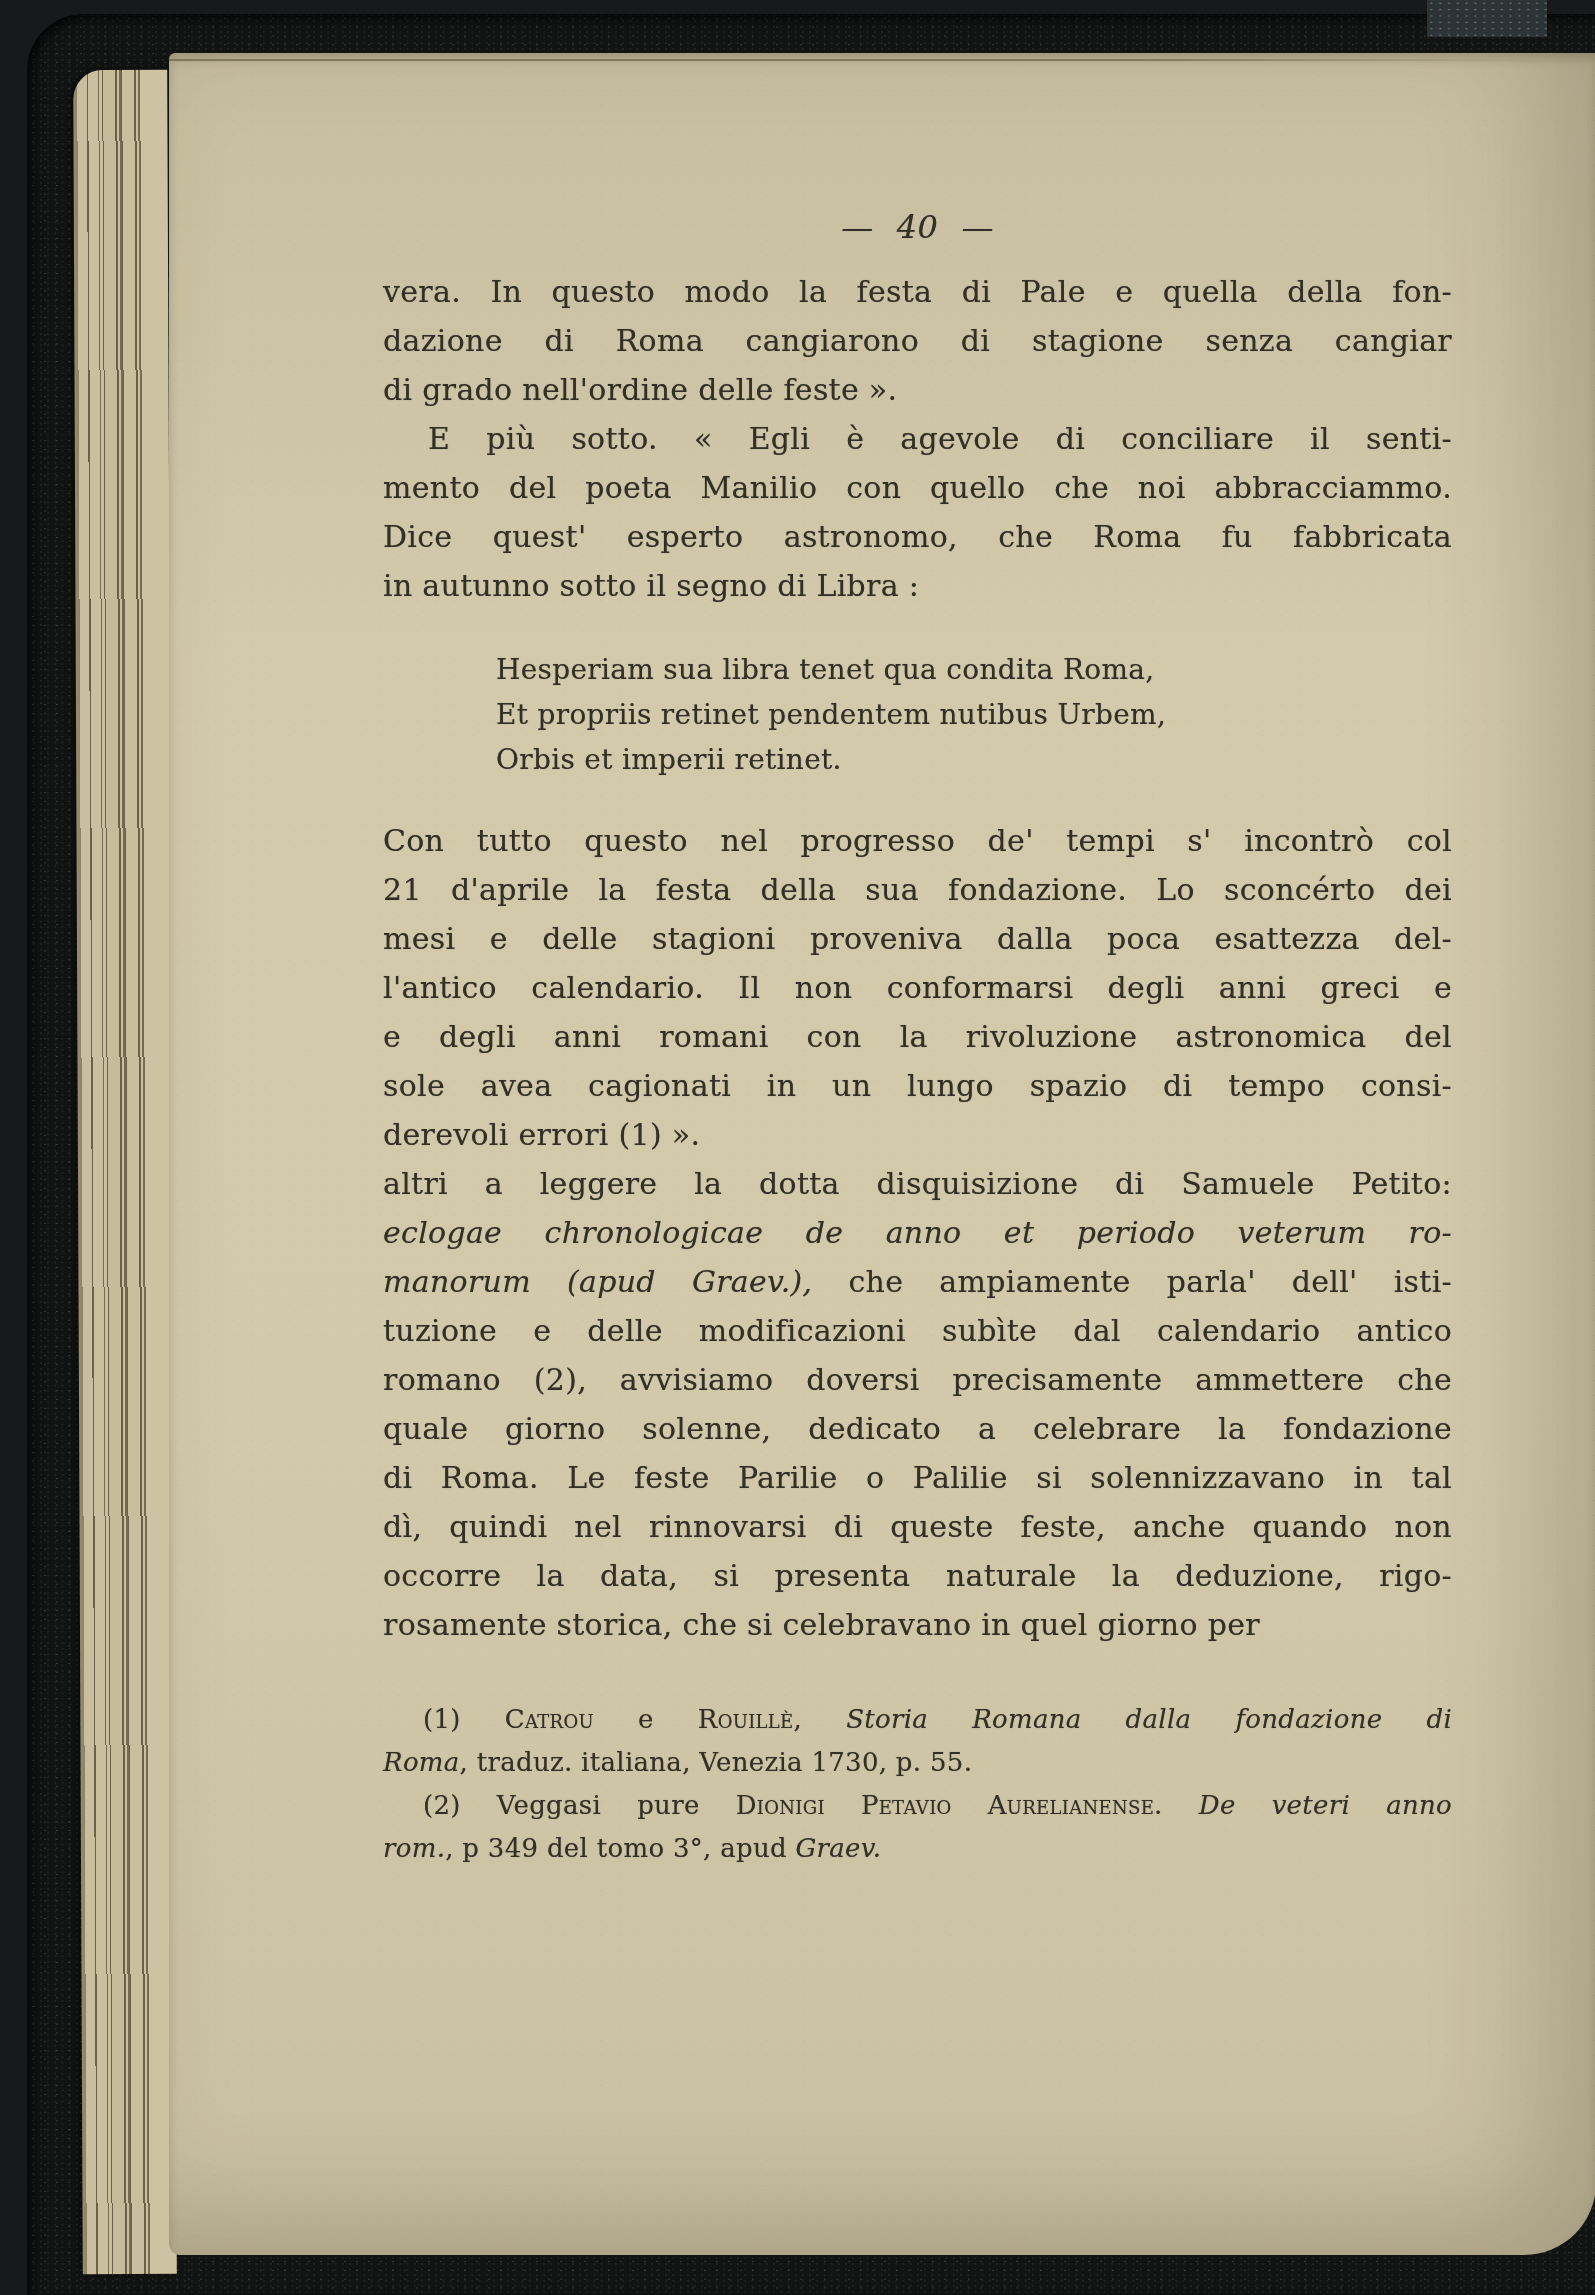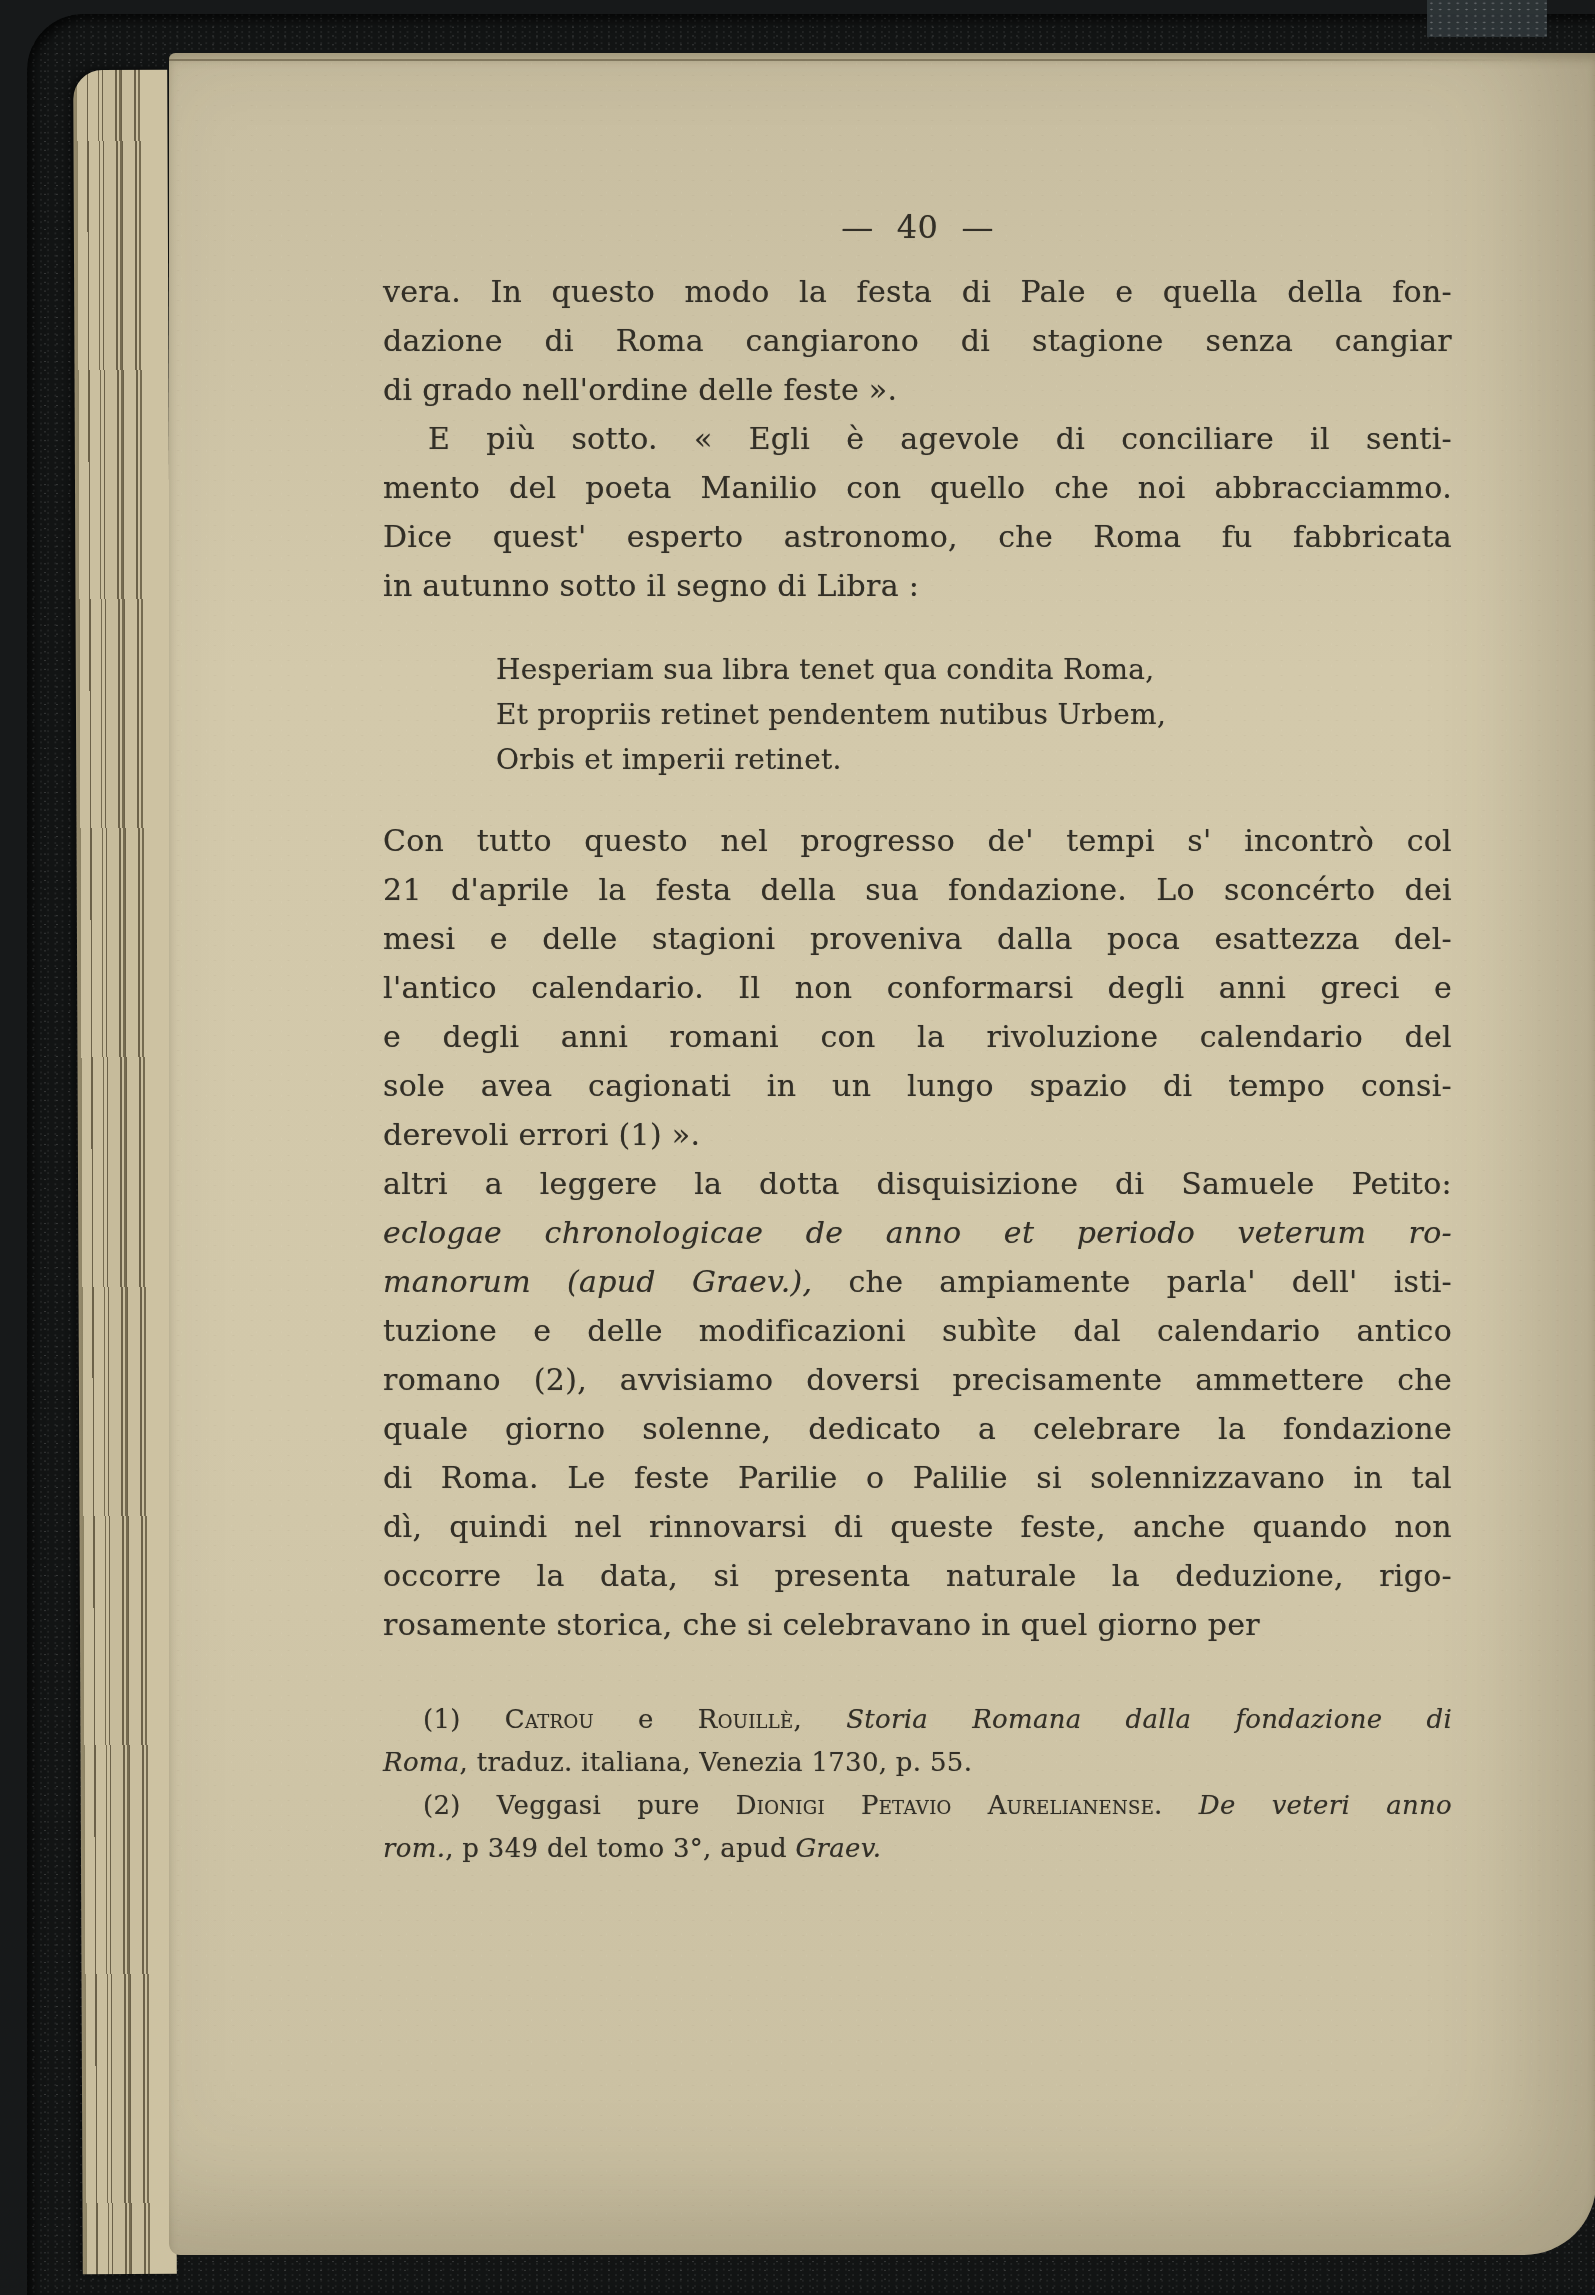--- a/index.html
+++ b/index.html
@@ -94,20 +94,21 @@
     line-height:49px;
     letter-spacing:0.3px;
     text-shadow:0 0 0.8px rgba(45,40,30,.45);
   }
   .page-header{
     text-align:center;
     font-size:32px;
     line-height:37px;
     word-spacing:12.8px;
     margin-bottom:21px;
+    font-style:italic;
   }
   .para{margin:0;}
   .tline{
     text-align:justify;
     text-align-last:justify;
     min-height:49px;
   }
   .tline.last{text-align-last:left;}
   .tline.ind{text-indent:45px;}
   .i{font-style:italic;margin-top:36px;}
@@ -158,21 +159,21 @@
         <div class="tline"><span>Hesperiam sua libra tenet qua condita Roma,</span></div>
         <div class="tline"><span>Et propriis retinet pendentem nutibus Urbem,</span></div>
         <div class="tline last"><span>Orbis et imperii retinet.</span></div>
       </div>
 
     <div class="para">
         <div class="tline"><span>Con tutto questo nel progresso de' tempi s' incontrò col</span></div>
         <div class="tline"><span>21 d'aprile la festa della sua fondazione. Lo sconcérto dei</span></div>
         <div class="tline"><span>mesi e delle stagioni proveniva dalla poca esattezza del-</span></div>
         <div class="tline"><span>l'antico calendario. Il non conformarsi degli anni greci e</span></div>
-        <div class="tline"><span>e degli anni romani con la rivoluzione calendario del</span></div>
+        <div class="tline"><span>e degli anni romani con la rivoluzione astronomica del</span></div>
         <div class="tline"><span>sole avea cagionati in un lungo spazio di tempo consi-</span></div>
         <div class="tline last"><span>derevoli errori (1) ».</span></div>
       </div>
     <div class="para">
         <div class="tline"><span>altri a leggere la dotta disquisizione di Samuele Petito:</span></div>
         <div class="tline"><span class="i">eclogae chronologicae de anno et periodo veterum ro-</span></div>
         <div class="tline"><span class="i">manorum (apud Graev.),</span><span> che ampiamente parla' dell' isti-</span></div>
         <div class="tline"><span>tuzione e delle modificazioni subìte dal calendario antico</span></div>
         <div class="tline"><span>romano (2), avvisiamo doversi precisamente ammettere che</span></div>
         <div class="tline"><span>quale giorno solenne, dedicato a celebrare la fondazione</span></div>

